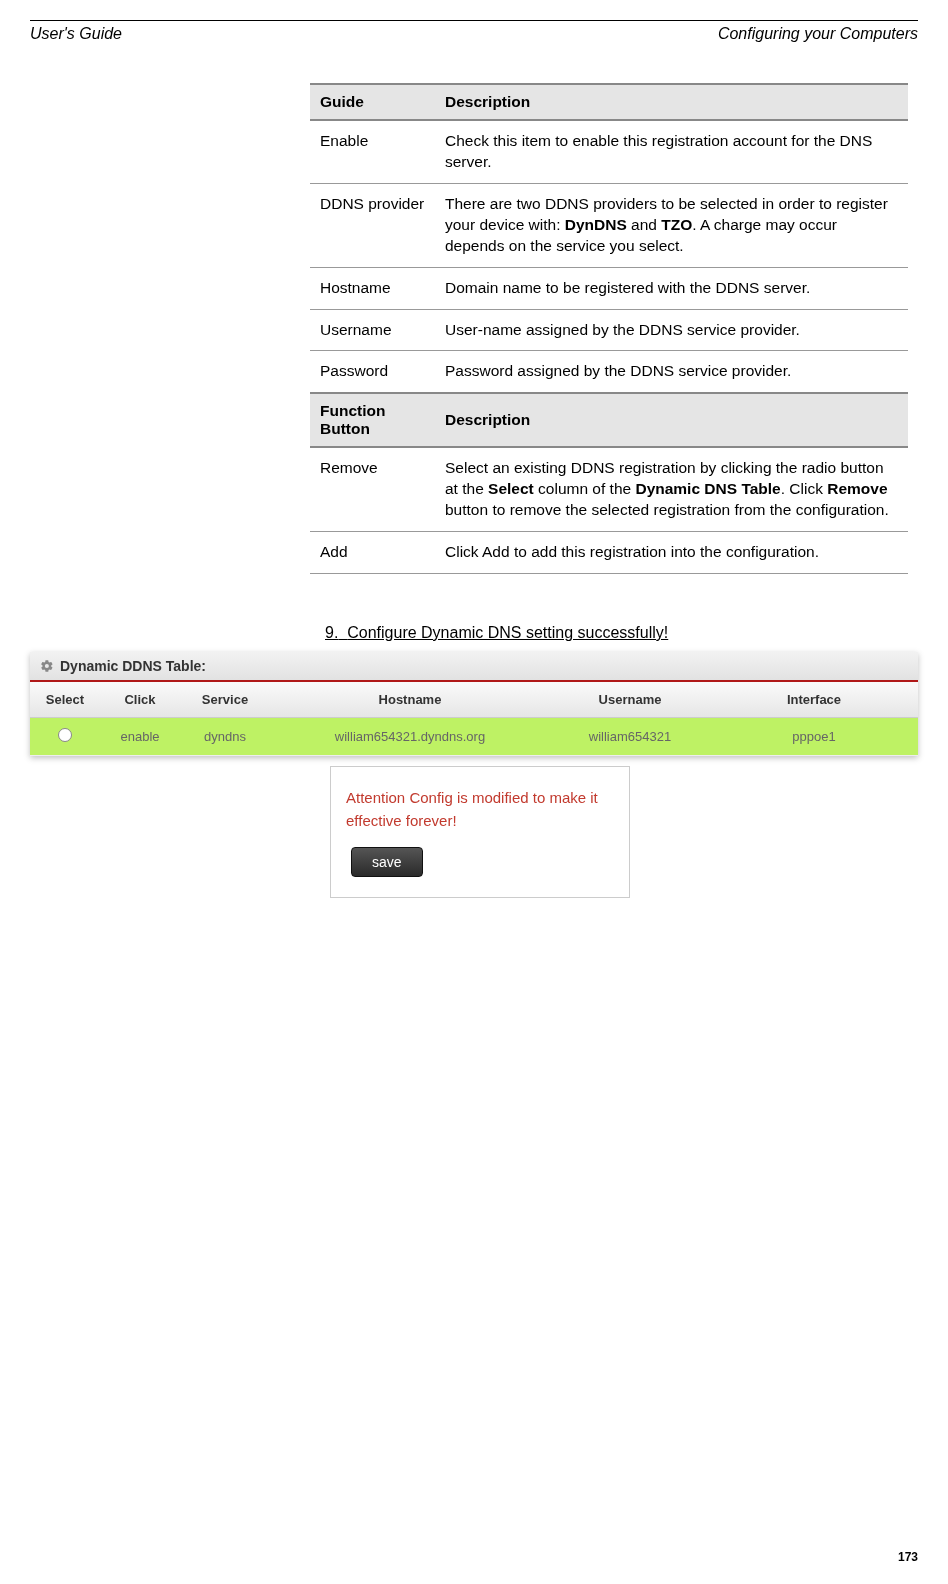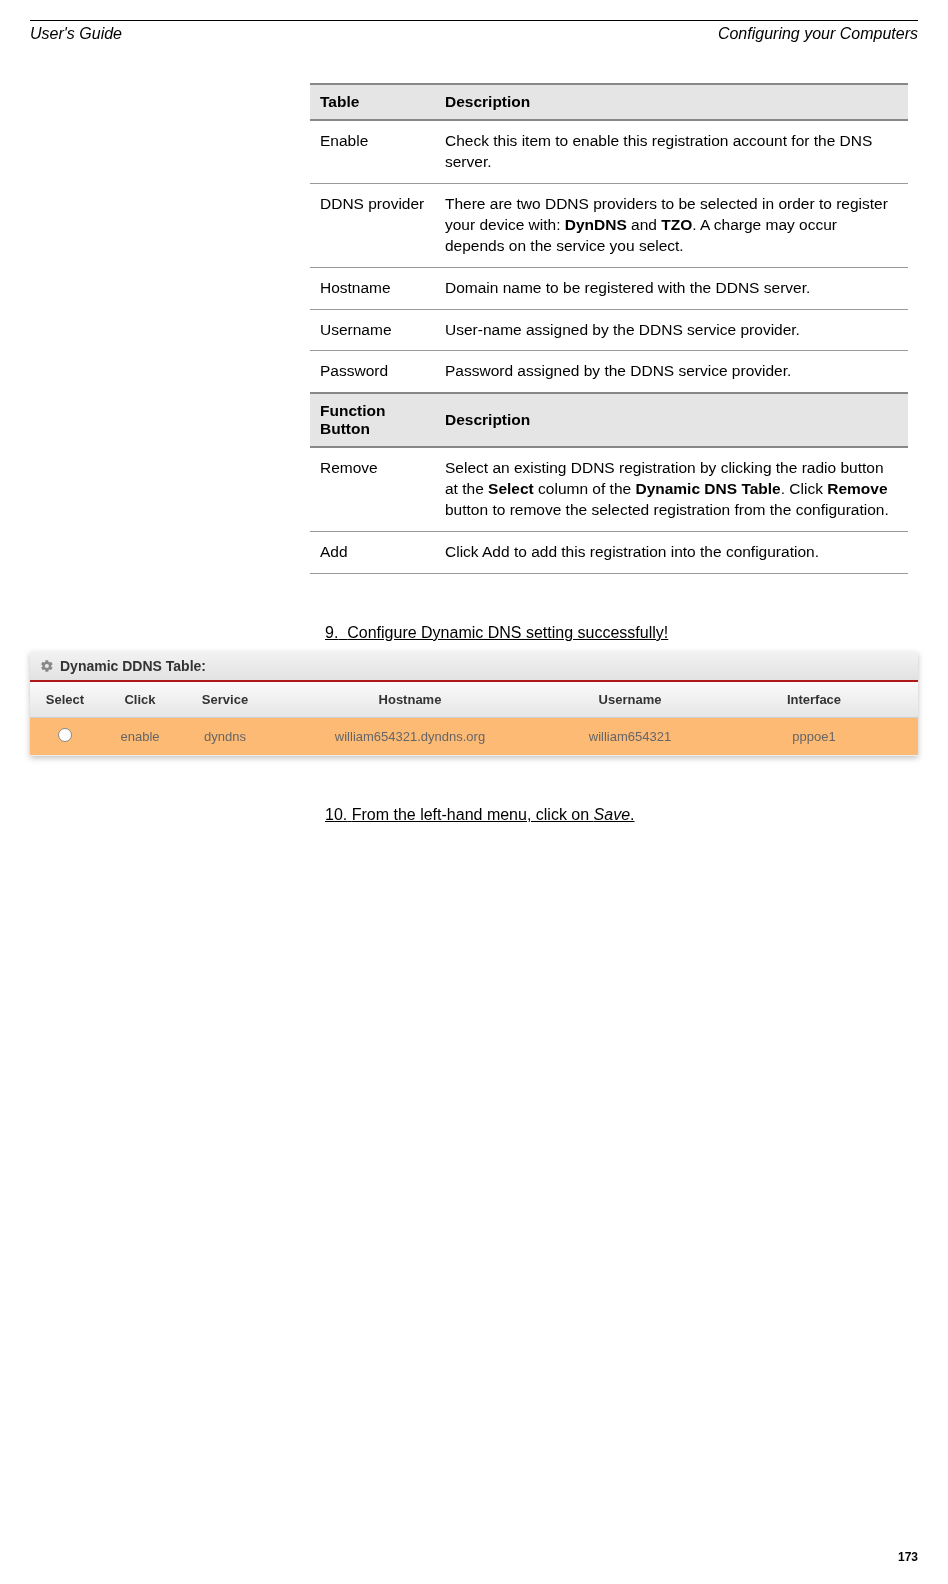--- a/index.html
+++ b/index.html
@@ -60,21 +60,21 @@
       text-indent: -20px;
       text-decoration: underline;
     }
     .step-text-inline {
       font-size: 16px;
     }
     .ddns-table-figure {
       margin-left: -280px;
       width: 888px;
       box-shadow: 0 2px 6px rgba(0,0,0,0.25);
-      background: #fdba74;
+      background: #bef264;
       margin-top: 8px;
     }
     .ddns-title-bar {
       background: linear-gradient(#f2f2f2, #e2e2e2);
       padding: 6px 10px;
       font-size: 14px;
       font-weight: bold;
       color: #333;
       display: flex;
       align-items: center;
@@ -157,21 +157,21 @@
 <div class="header-row">
   <span>User's Guide</span>
   <span>Configuring your Computers</span>
 </div>
 
 <div class="content-area">
 
   <table class="field-table">
     <thead>
       <tr>
-        <th class="field-col">Table</th>
+        <th class="field-col">Guide</th>
         <th>Description</th>
       </tr>
     </thead>
     <tbody>
       <tr>
         <td>Enable</td>
         <td>Check this item to enable this registration account for the DNS server.</td>
       </tr>
       <tr>
         <td>DDNS provider</td>
@@ -240,20 +240,21 @@
           <td>enable</td>
           <td>dyndns</td>
           <td>william654321.dyndns.org</td>
           <td>william654321</td>
           <td>pppoe1</td>
         </tr>
       </tbody>
     </table>
   </div>
 
-  <div class="step-text">
-    <span>10.</span>&nbsp;<span class="step-text-inline"><span>From the left-hand menu, click on </span><span class="italic">Save</span><span>.</span></span>
+
+  <div class="save-figure">
+    <div class="attention-text">Attention Config is modified to make it effective forever!</div>
+    <div class="save-button">save</div>
   </div>
 
-
 </div>
 
 <div class="page-number">173</div>
 
 </body></html>

